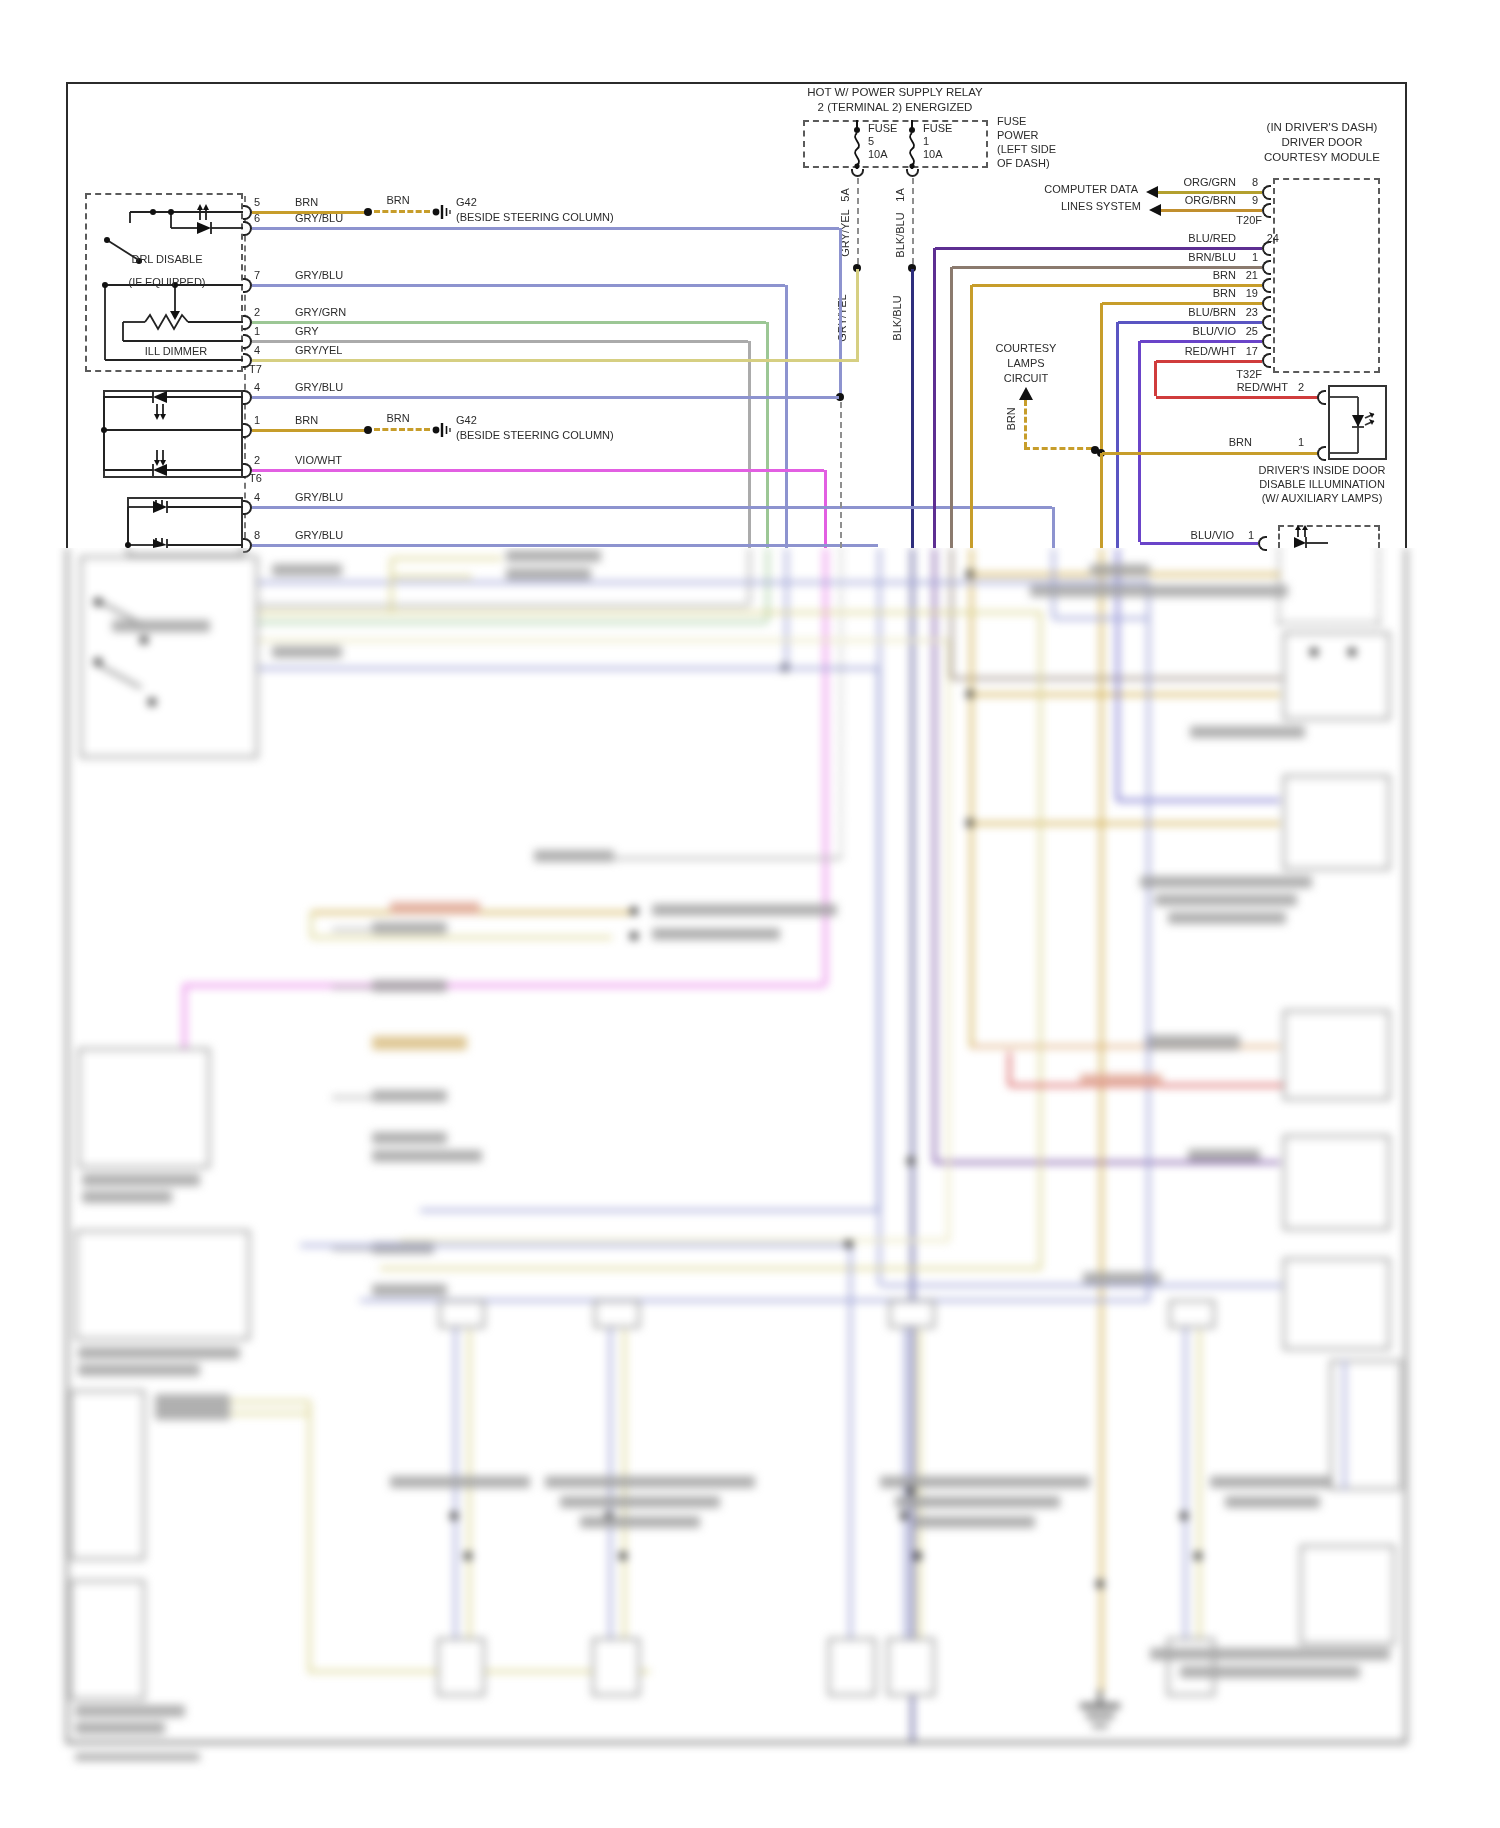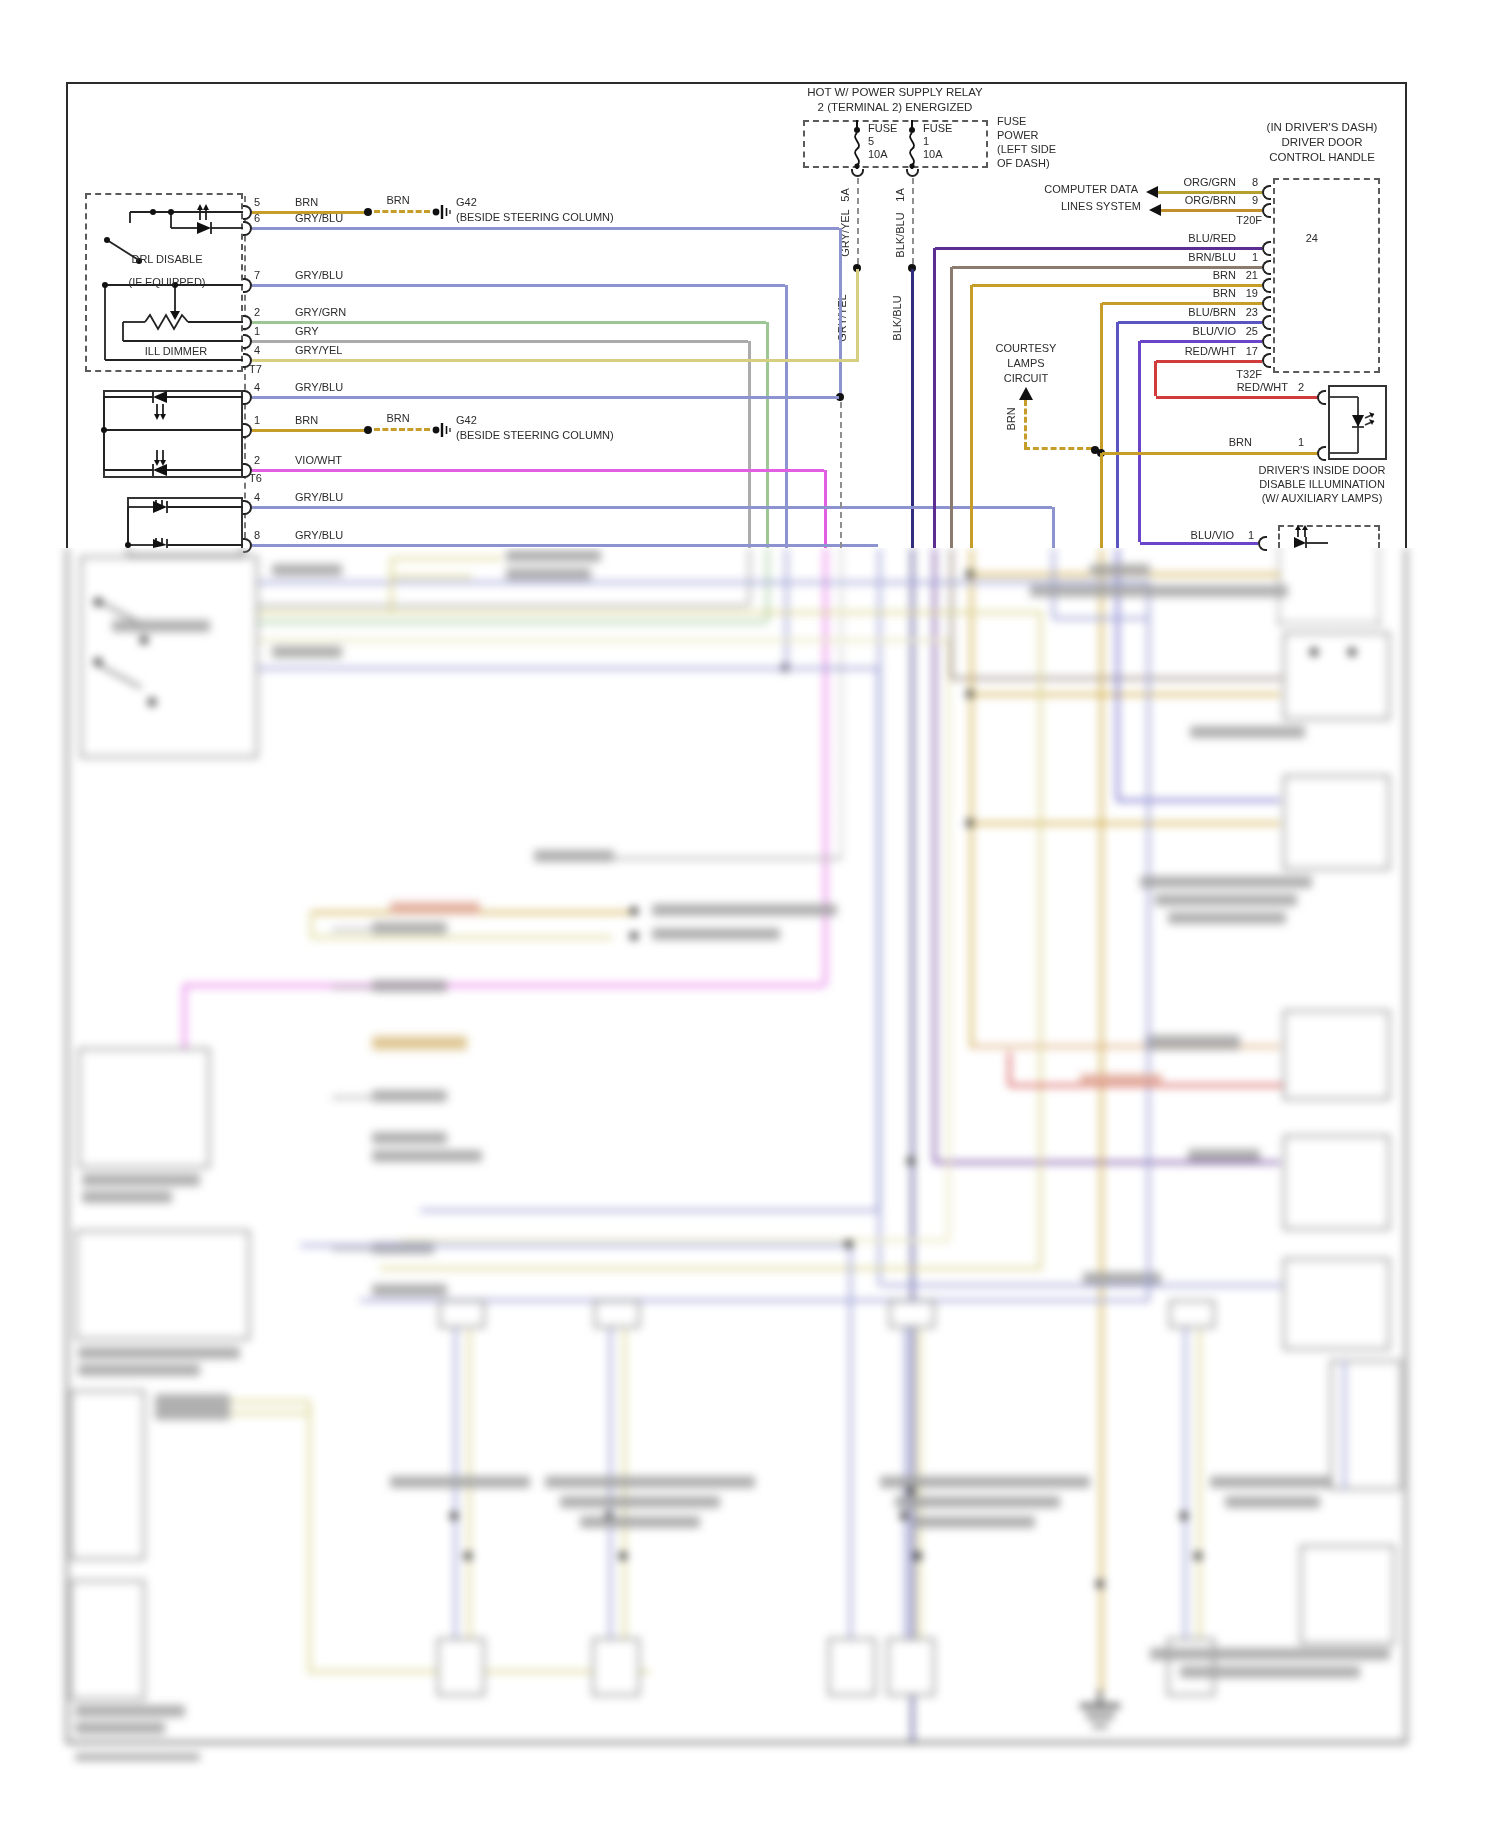--- a/index.html
+++ b/index.html
@@ -268,39 +268,39 @@
 
   <div class="dvg" style="left:840px;top:402px;height:146px"></div>
 
   <div class="lbl lblr" style="left:1138px;top:183px">COMPUTER DATA</div>
   <div class="lbl lblr" style="left:1141px;top:200px">LINES SYSTEM</div>
   <div class="tril" style="left:1146px;top:186px"></div>
   <div class="tril" style="left:1149px;top:204px"></div>
 
   <div class="lbl lg lblc" style="left:1322px;top:121px">(IN DRIVER'S DASH)</div>
   <div class="lbl lg lblc" style="left:1322px;top:136px">DRIVER DOOR</div>
-  <div class="lbl lg lblc" style="left:1322px;top:151px">CONTROL HANDLE</div>
+  <div class="lbl lg lblc" style="left:1322px;top:151px">COURTESY MODULE</div>
   <div class="dashbox" style="left:1273px;top:178px;width:107px;height:195px"></div>
   <div class="lbl lblr" style="left:1262px;top:214px">T20F</div>
   <div class="lbl lblr" style="left:1262px;top:368px">T32F</div>
 
   <div class="hw c-org-grn" style="left:1158px;top:191px;width:104px"></div>
   <div class="lbl lblr" style="left:1236px;top:176px">ORG/GRN</div>
   <div class="lbl lblr" style="left:1258px;top:176px">8</div>
   <div class="arc arcl" style="left:1262px;top:185px"></div>
 
   <div class="hw c-org-brn" style="left:1161px;top:209px;width:101px"></div>
   <div class="lbl lblr" style="left:1236px;top:194px">ORG/BRN</div>
   <div class="lbl lblr" style="left:1258px;top:194px">9</div>
   <div class="arc arcl" style="left:1262px;top:203px"></div>
 
   <div class="hw c-blu-red" style="left:935px;top:247px;width:327px"></div>
   <div class="vw c-blu-red" style="left:933px;top:248px;height:300px"></div>
   <div class="lbl lblr" style="left:1236px;top:232px">BLU/RED</div>
-  <div class="lbl lblr" style="left:1318px;top:232px">24</div>
+  <div class="lbl lblr" style="left:1279px;top:232px">24</div>
   <div class="arc arcl" style="left:1262px;top:241px"></div>
 
   <div class="hw c-brn-blu" style="left:952px;top:266px;width:310px"></div>
   <div class="vw c-brn-blu" style="left:950px;top:267px;height:281px"></div>
   <div class="lbl lblr" style="left:1236px;top:251px">BRN/BLU</div>
   <div class="lbl lblr" style="left:1258px;top:251px">1</div>
   <div class="arc arcl" style="left:1262px;top:260px"></div>
 
   <div class="hw c-brn" style="left:972px;top:284px;width:290px"></div>
   <div class="vw c-brn" style="left:970px;top:285px;height:263px"></div>

